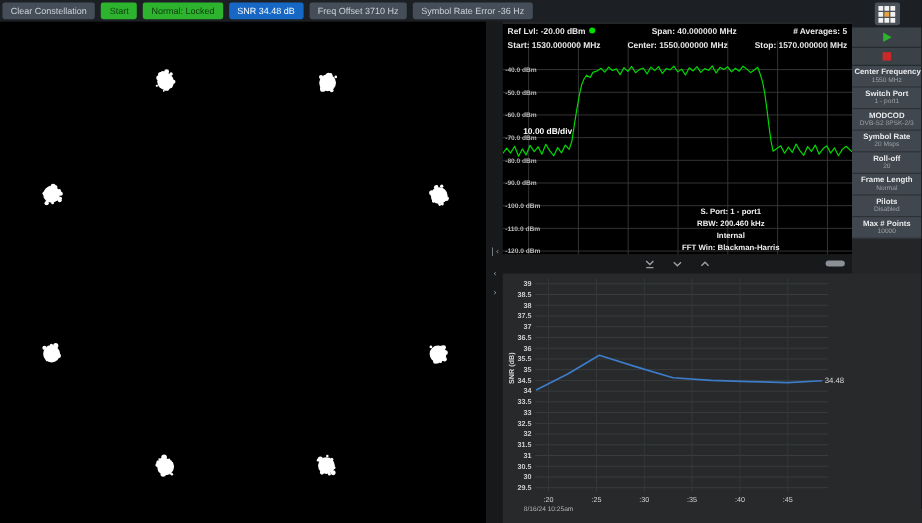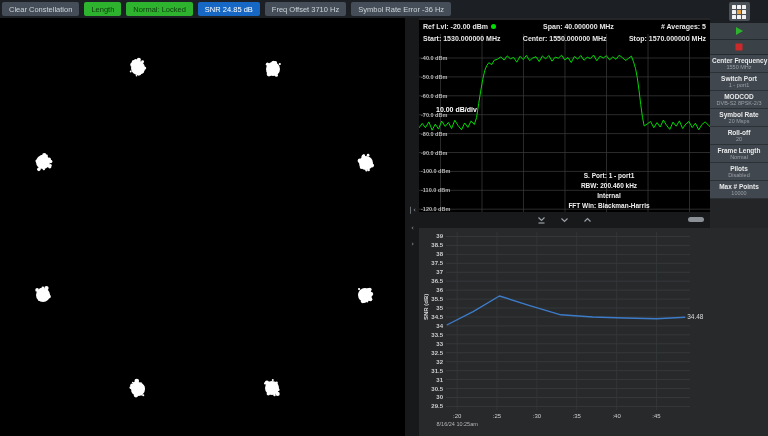--- a/index.html
+++ b/index.html
@@ -82,23 +82,23 @@
   .sb-item .vl { font-size:5.5px; color:#9aa0a6; line-height:6.5px; white-space:nowrap; }
   text { font-family:"Liberation Sans","DejaVu Sans",sans-serif; }
 </style>
 </head>
 <body>
 
 <div id="app">
 
   <div id="toolbar">
     <span class="tbtn">Clear Constellation</span>
-    <span class="tbtn green">Length</span>
+    <span class="tbtn green">Start</span>
     <span class="tbtn green">Normal: Locked</span>
-    <span class="tbtn blue">SNR 24.85 dB</span>
+    <span class="tbtn blue">SNR 34.48 dB</span>
     <span class="tbtn">Freq Offset 3710 Hz</span>
     <span class="tbtn">Symbol Rate Error -36 Hz</span>
   </div>
 
   <div id="constellation">
     <svg id="const-svg" width="405" height="418" viewBox="0 0 405 418">
         <g>
           <circle cx="138" cy="50" r="7" fill="#ffffff"></circle>
           <circle cx="132.4897919655647" cy="46.86585561468936" r="2.255397593975067" fill="#ffffff"></circle>
           <circle cx="135.66007795768618" cy="42.991426899722924" r="1.872036874294281" fill="#ffffff"></circle>

